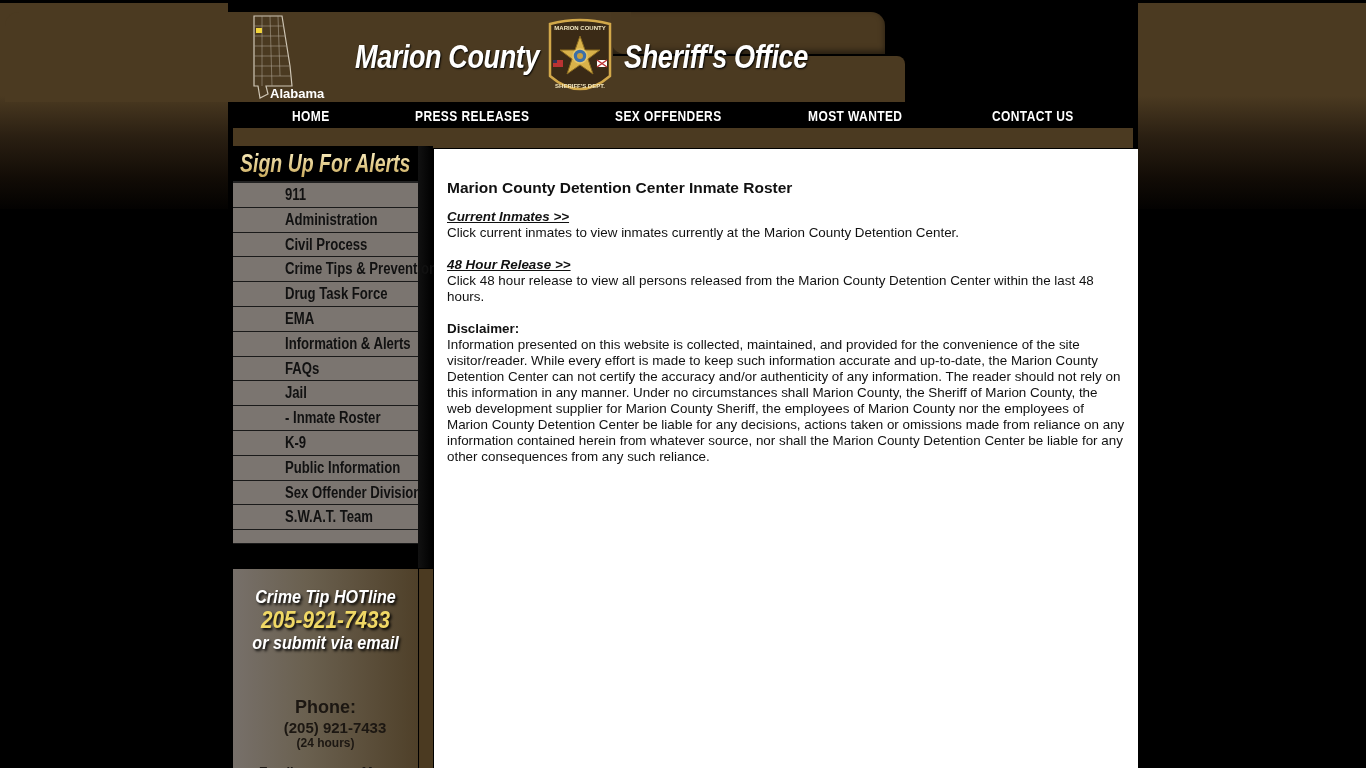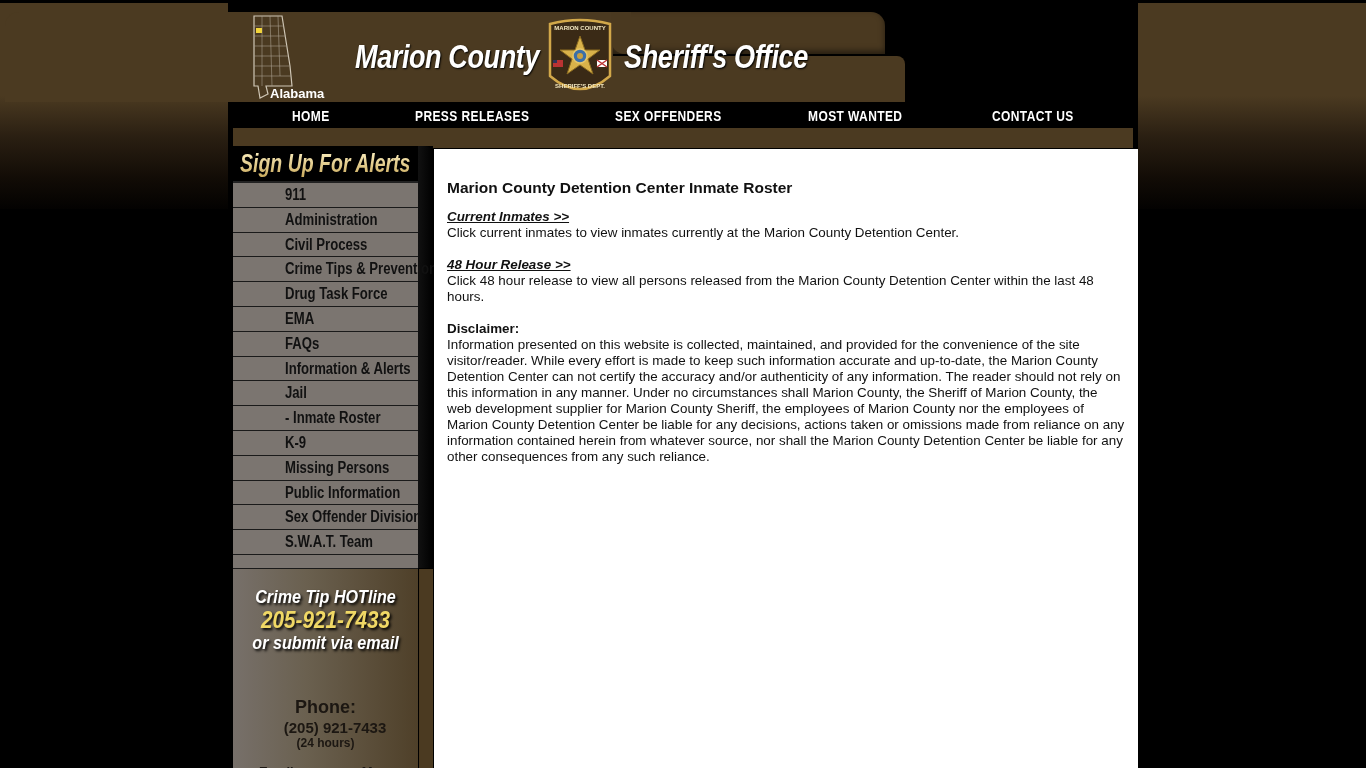--- a/index.html
+++ b/index.html
@@ -185,26 +185,25 @@
 </a>
 <div class="alerts-right"></div>
 
 <nav class="menu">
   <a href="#" class="menu-item"><span>911</span></a>
   <a href="#" class="menu-item"><span>Administration</span></a>
   <a href="#" class="menu-item"><span>Civil Process</span></a>
   <a href="#" class="menu-item"><span>Crime Tips &amp; Prevention</span></a>
   <a href="#" class="menu-item"><span>Drug Task Force</span></a>
   <a href="#" class="menu-item"><span>EMA</span></a>
+  <a href="#" class="menu-item"><span>Information &amp; Alerts</span></a>
   <a href="#" class="menu-item"><span>FAQs</span></a>
-  <a href="#" class="menu-item"><span>Information &amp; Alerts</span></a>
   <a href="#" class="menu-item"><span>Jail</span></a>
   <a href="#" class="menu-item"><span>- Inmate Roster</span></a>
   <a href="#" class="menu-item"><span>K-9</span></a>
-  <a href="#" class="menu-item"><span>Missing Persons</span></a>
   <a href="#" class="menu-item"><span>Public Information</span></a>
   <a href="#" class="menu-item"><span>Sex Offender Division</span></a>
   <a href="#" class="menu-item"><span>S.W.A.T. Team</span></a>
   <div class="menu-empty"></div>
 </nav>
 
 <div class="sidebar-lower"></div>
 <div class="sidebar-lower-right"></div>
 
 <a href="#" class="hotline" style="text-decoration:none;">

